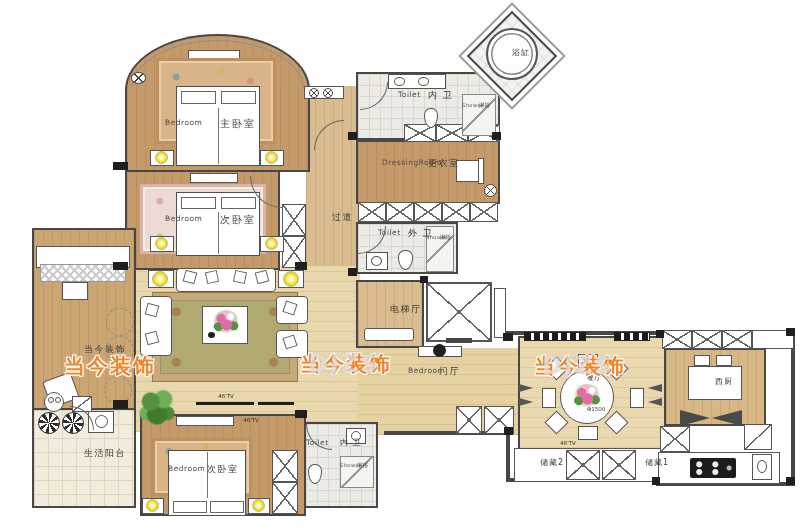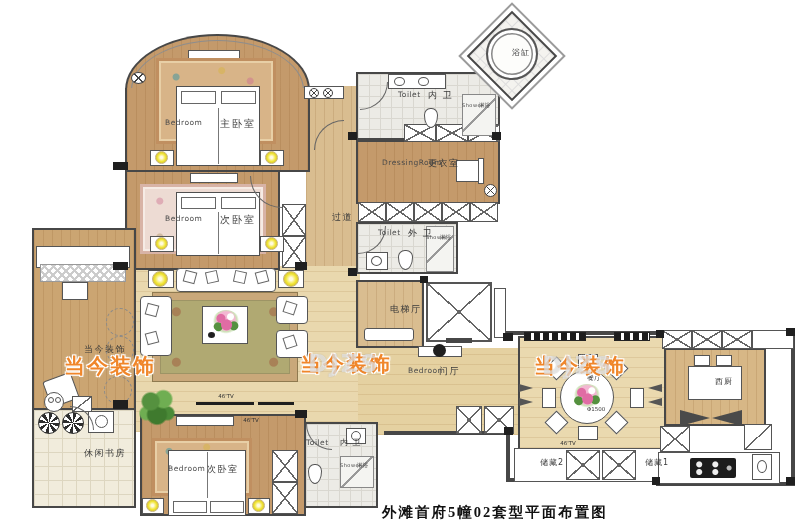--- a/index.html
+++ b/index.html
@@ -373,21 +373,21 @@
   <div class="lbl s5" style="left:568px;top:406px;width:38px;">
     <span>Φ1500</span>
   </div>
   <div class="lbl s8" style="left:688px;top:377px;width:54px;">
     <span>西厨</span>
   </div>
   <div class="lbl s9" style="left:36px;top:344px;width:96px;">
     <span>当今装饰</span>
   </div>
   <div class="lbl s9" style="left:36px;top:448px;width:96px;">
-    <span>休闲书房</span>
+    <span>生活阳台</span>
   </div>
   <div class="lbl s8" style="left:516px;top:458px;width:48px;">
     <span>储藏2</span>
   </div>
   <div class="lbl s8" style="left:622px;top:458px;width:46px;">
     <span>储藏1</span>
   </div>
   <div class="lbl s8" style="left:486px;top:48px;width:52px;">
     <span>浴缸</span>
   </div>
@@ -409,15 +409,14 @@
   </div>
   <div class="wm" style="left:300px;top:350px;">
     <span>当今装饰</span>
       <span class="ghost">DJZS</span>
   </div>
   <div class="wm" style="left:534px;top:352px;">
     <span>当今装饰</span>
       <span class="ghost">DJZS</span>
   </div>
 
-  <div class="title" style="left:382px;top:503px;">外滩首府5幢02套型平面布置图</div>
 
 </div>
 
 </body></html>

